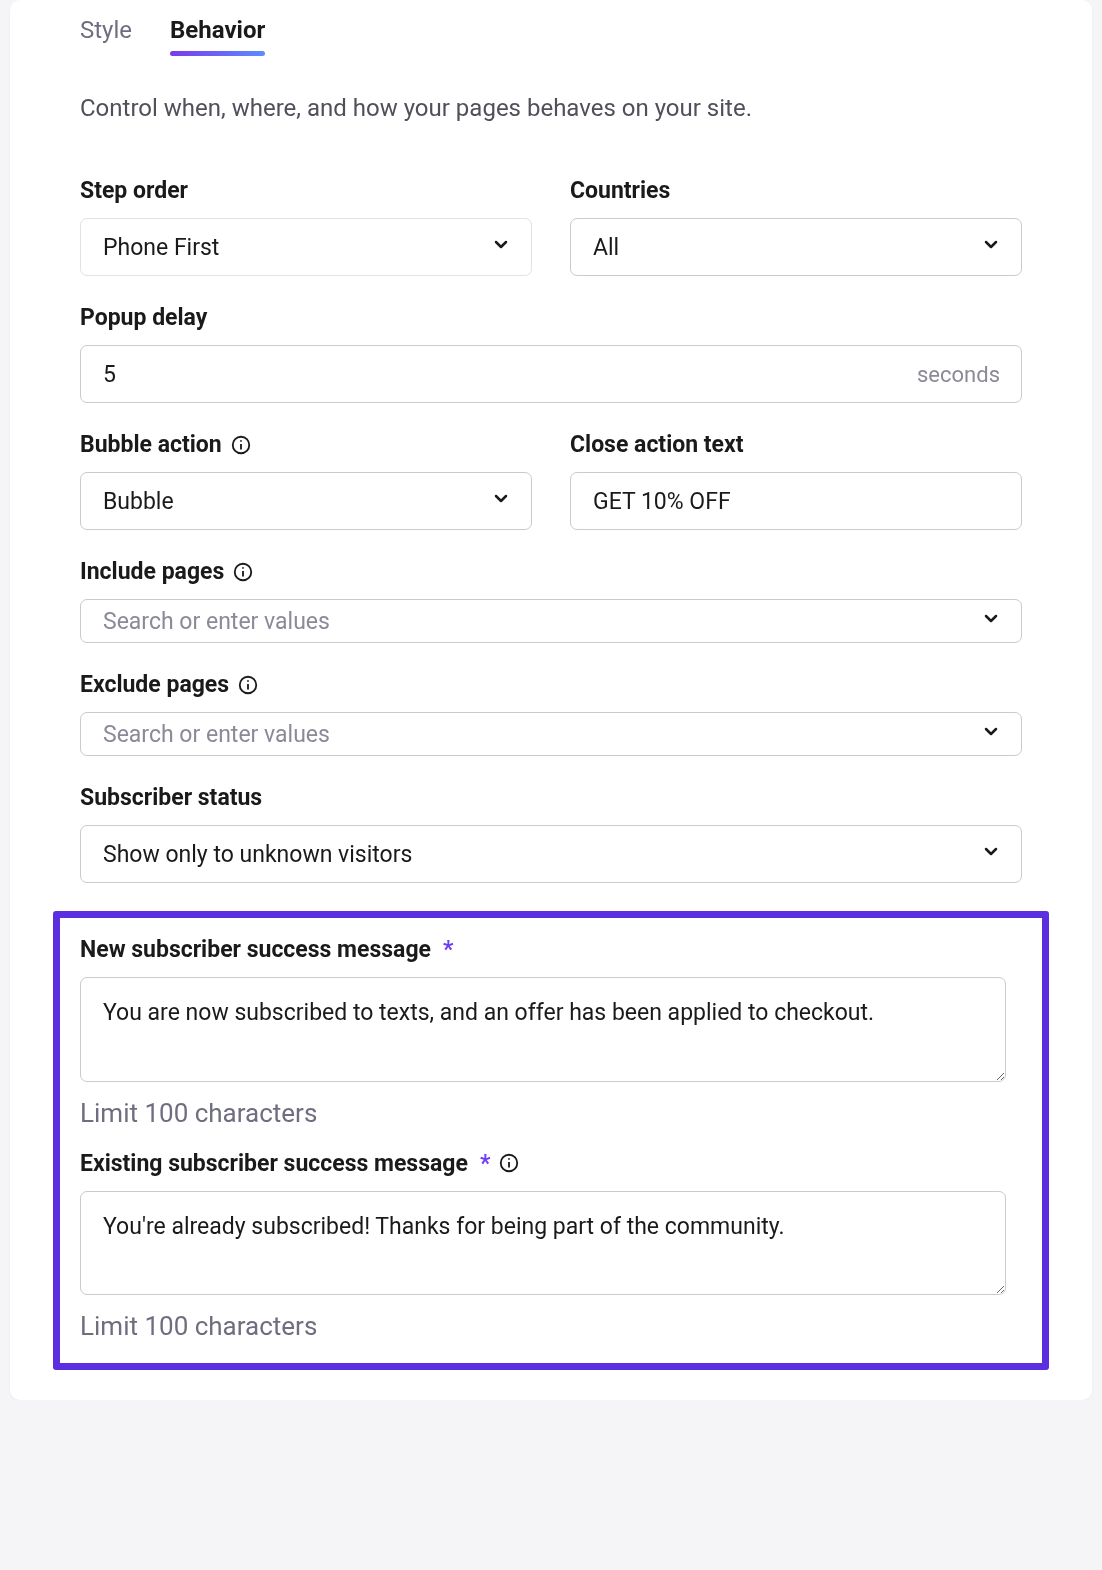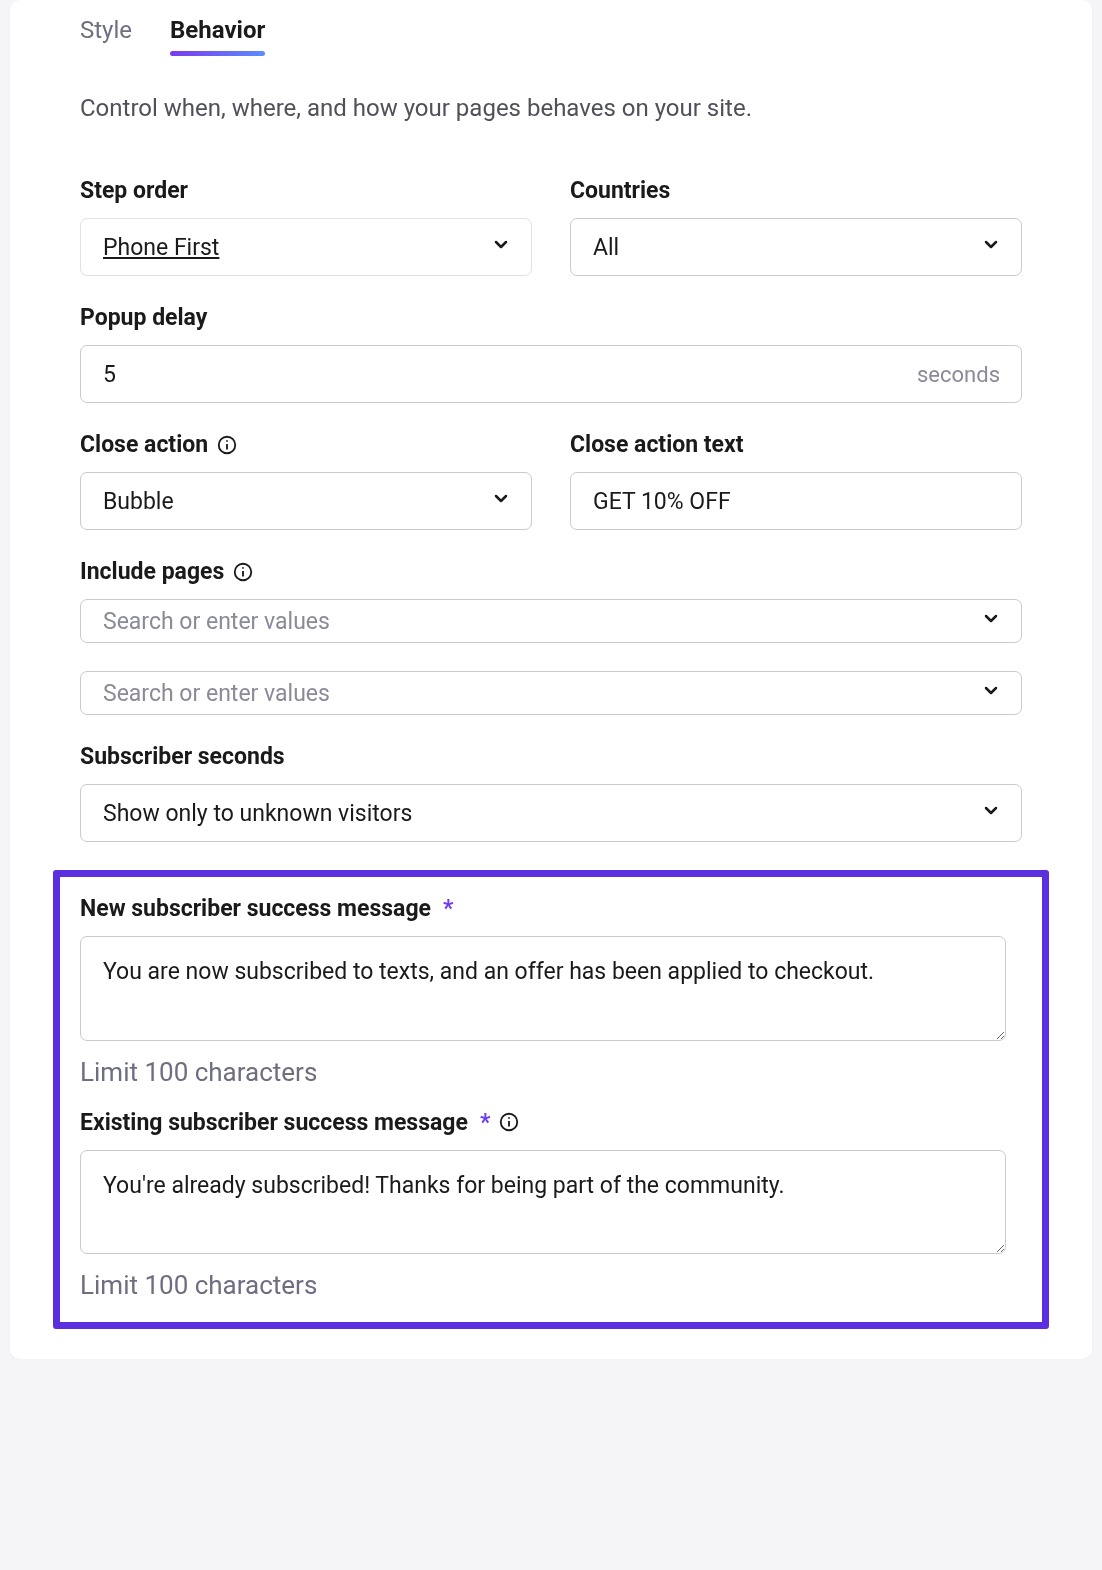--- a/index.html
+++ b/index.html
@@ -82,21 +82,21 @@
     font-family: inherit;
   }
   .select {
     height: 58px;
     padding: 0 50px 0 22px;
     display: flex;
     align-items: center;
     position: relative;
     cursor: pointer;
   }
-  .select.no-border { border-color: #e1e1e6; text-decoration: underline; }
+  .select.no-border { border-color: #e1e1e6; }
   .chev {
     position: absolute;
     right: 20px; top: 50%;
     transform: translateY(-50%);
     pointer-events: none;
   }
   .chev svg { width:20px; height:20px; }
   .input {
     height: 58px;
     padding: 0 22px;
@@ -184,21 +184,21 @@
       <div class="input-wrap">
         <input class="input" value="5" style="">
         <span class="suffix">seconds</span>
       </div>
     </div>
   </div>
 
   <div class="row">
     <div class="field">
       <div class="label">
-        <span>Close action</span>
+        <span>Bubble action</span>
         <span class="info-icon">
           <svg viewBox="0 0 24 24" fill="none" stroke="#1a1a1a" stroke-width="2">
               <circle cx="12" cy="12" r="9"></circle>
               <line x1="12" y1="11" x2="12" y2="17"></line>
               <circle cx="12" cy="7.5" r="1" fill="#1a1a1a" stroke="none"></circle>
             </svg>
         </span>
       </div>
       <div class="select">
         <span>Bubble</span>
@@ -233,34 +233,44 @@
           <svg viewBox="0 0 24 24" fill="none" stroke="#1a1a1a" stroke-width="3" stroke-linecap="round" stroke-linejoin="round">
               <polyline points="6 9 12 15 18 9"></polyline>
             </svg>
         </span>
       </div>
     </div>
   </div>
 
   <div class="row">
     <div class="field full">
+      <div class="label">
+        <span>Exclude pages</span>
+        <span class="info-icon">
+          <svg viewBox="0 0 24 24" fill="none" stroke="#1a1a1a" stroke-width="2">
+              <circle cx="12" cy="12" r="9"></circle>
+              <line x1="12" y1="11" x2="12" y2="17"></line>
+              <circle cx="12" cy="7.5" r="1" fill="#1a1a1a" stroke="none"></circle>
+            </svg>
+        </span>
+      </div>
       <div class="combo">
         <span>Search or enter values</span>
         <span class="chev">
           <svg viewBox="0 0 24 24" fill="none" stroke="#1a1a1a" stroke-width="3" stroke-linecap="round" stroke-linejoin="round">
               <polyline points="6 9 12 15 18 9"></polyline>
             </svg>
         </span>
       </div>
     </div>
   </div>
 
   <div class="row">
     <div class="field full">
-      <div class="label">Subscriber seconds</div>
+      <div class="label">Subscriber status</div>
       <div class="select">
         <span>Show only to unknown visitors</span>
         <span class="chev">
           <svg viewBox="0 0 24 24" fill="none" stroke="#1a1a1a" stroke-width="3" stroke-linecap="round" stroke-linejoin="round">
               <polyline points="6 9 12 15 18 9"></polyline>
             </svg>
         </span>
       </div>
     </div>
   </div>

